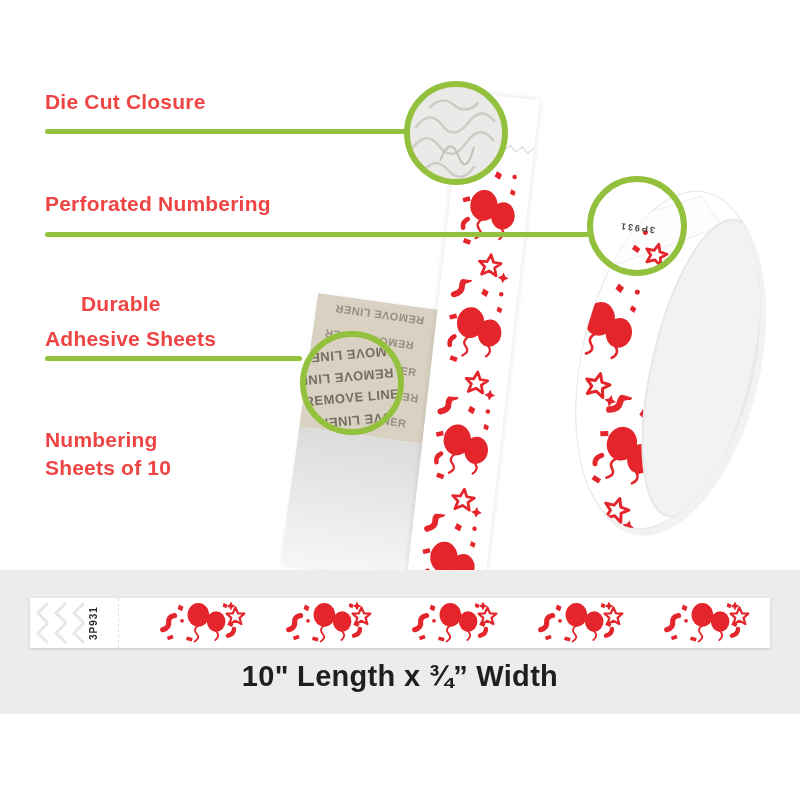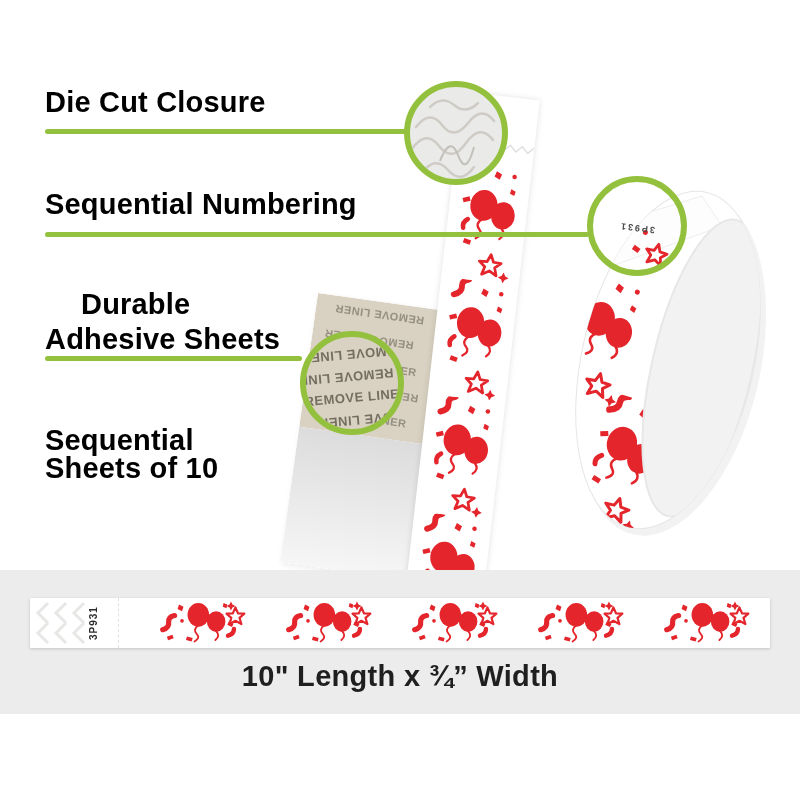--- a/index.html
+++ b/index.html
@@ -1,22 +1,22 @@
 <!DOCTYPE html>
 <html><head>
 <meta charset="utf-8">
 <style>
   html,body{margin:0;padding:0;}
   body{width:800px;height:800px;position:relative;background:#ffffff;overflow:hidden;
        font-family:"Liberation Sans", sans-serif;}
   .abs{position:absolute;}
 
   
-  .feature-label{position:absolute;left:45px;color:#000000;font-weight:bold;
-                 font-size:29px;line-height:36px;letter-spacing:.2px;z-index:6;}
+  .feature-label{position:absolute;left:45px;color:#ef4444;font-weight:bold;
+                 font-size:21px;line-height:36px;letter-spacing:.2px;z-index:6;}
   .green-line{position:absolute;height:5px;background:#94c13d;border-radius:3px;z-index:5;}
 
   
   .mag-circle{position:absolute;border:6px solid #94c13d;border-radius:50%;z-index:5;box-sizing:border-box;}
   .c-diecut{left:404px;top:81px;width:104px;height:104px;background:#eaeae8;overflow:hidden;}
   .c-serial{left:587px;top:176px;width:100px;height:100px;background:transparent;}
   .c-liner{left:300px;top:331px;width:104px;height:104px;background:#d9d2c2;overflow:hidden;}
   .liner-row{width:140px;margin-left:-20px;font-size:13px;font-weight:bold;color:#756f62;
              letter-spacing:.5px;white-space:nowrap;line-height:22px;text-align:center;}
   .flip{transform:rotate(180deg);}
@@ -181,24 +181,24 @@
 <div class="mag-circle c-liner">
   <div class="liner-rows">
     <div class="liner-row flip">REMOVE LINER</div>
     <div class="liner-row flip" style="margin-left:-34px">REMOVE LINER</div>
     <div class="liner-row">REMOVE LINER</div>
     <div class="liner-row flip" style="margin-left:-8px">REMOVE LINER</div>
   </div>
 </div>
 
 <div class="feature-label" style="top:84px;">Die Cut Closure</div>
-<div class="feature-label" style="top:186px;">Sequential Numbering</div>
+<div class="feature-label" style="top:186px;">Perforated Numbering</div>
 <div class="feature-label" style="top:286px;margin-left:36px;">Durable</div>
 <div class="feature-label" style="top:321px;">Adhesive Sheets</div>
-<div class="feature-label" style="top:422px;">Sequential</div>
+<div class="feature-label" style="top:422px;">Numbering</div>
 <div class="feature-label" style="top:450px;">Sheets of 10</div>
 
 <div class="bottom-band">
   <div class="hband">
     <svg class="abs" style="left:2px;top:1px" width="56" height="48">
       <g fill="none" stroke="#e7e7e5" stroke-width="3">
         <path d="M16,4 L6,14 16,24 M16,24 L6,34 16,44"></path>
         <path d="M34,4 L24,14 34,24 M34,24 L24,34 34,44"></path>
         <path d="M52,4 L42,14 52,24 M52,24 L42,34 52,44"></path>
       </g>

